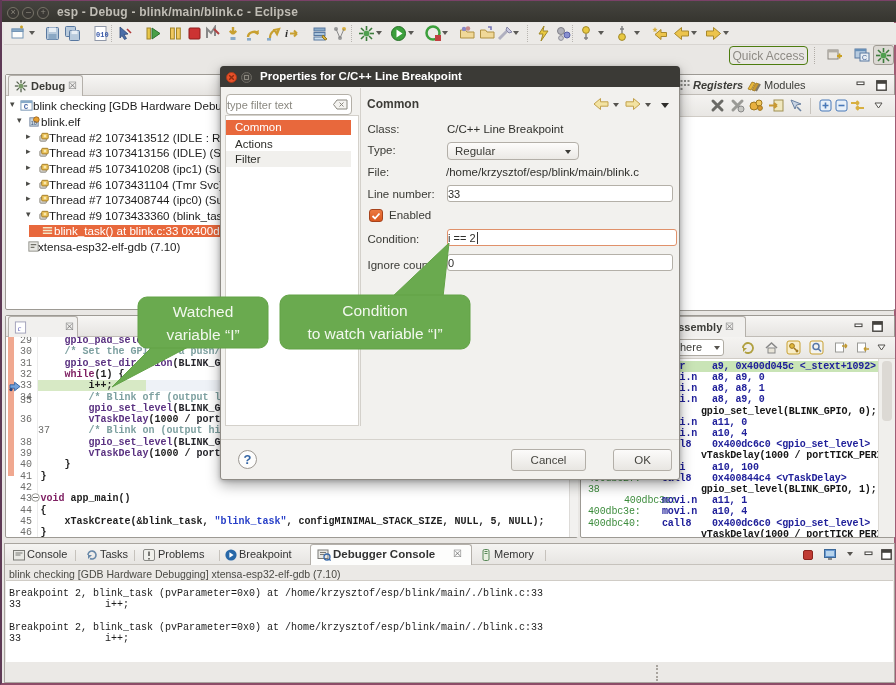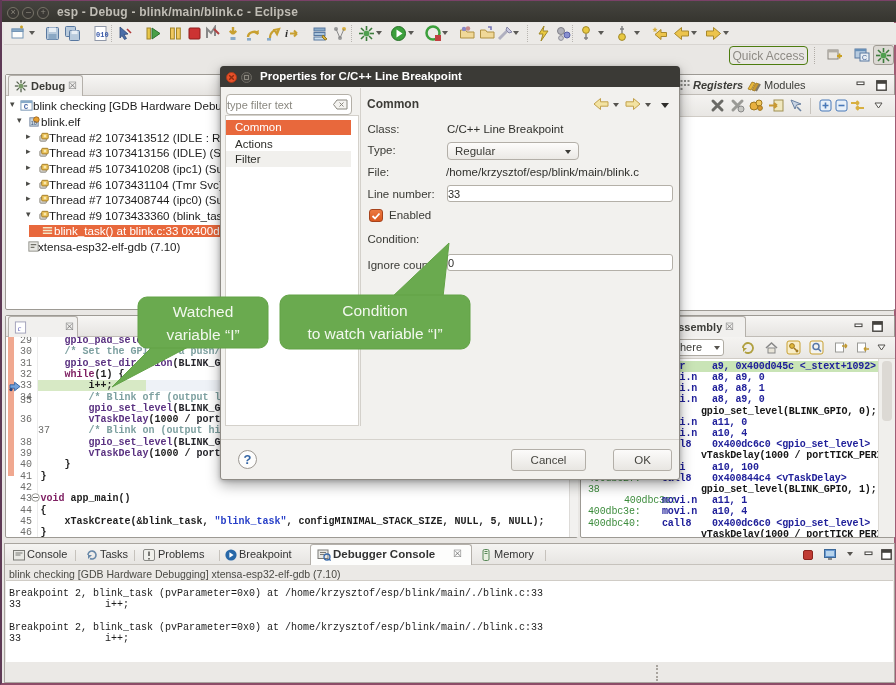--- a/index.html
+++ b/index.html
@@ -663,20 +663,21 @@
     <div class="lbl" style="left:225px;top:99px;color:#2f2f2b;">/home/krzysztof/esp/blink/main/blink.c</div>
     <div class="lbl" style="left:146.5px;top:120.5px;">Line number:</div>
     <div class="inp" style="left:226px;top:117.5px;width:226px;height:17px;">33</div>
     <div class="abs" style="left:148px;top:141.5px;width:13.5px;height:13.5px;border-radius:3px;background:linear-gradient(#ec7a42,#d9571f);border:1px solid #a7441c;">
       <svg width="12" height="12" style="position:absolute;left:0;top:0;" viewBox="0 0 12 12">
           <path d="M2.5 6l2.5 2.5L9.5 3.5" fill="none" stroke="#fff" stroke-width="1.8"></path>
         </svg>
     </div>
     <div class="lbl" style="left:168px;top:141.5px;">Enabled</div>
     <div class="lbl" style="left:146.5px;top:166px;">Condition:</div>
+    <div class="inp" style="left:226px;top:161.5px;width:230px;height:17.5px;border-color:#e0916a;">i == 2<span style="border-left:1px solid #333;margin-left:1px;"></span></div>
     <div class="lbl" style="left:146.5px;top:191.5px;">Ignore count:</div>
     <div class="inp" style="left:226px;top:187px;width:226px;height:17px;">0</div>
 
     <div class="abs" style="left:0px;top:372px;width:458px;height:1px;background:#d6d3cd;"></div>
     <div class="abs" style="left:17px;top:383px;width:19px;height:19px;border-radius:50%;border:1px solid #9c9892;background:#fdfdfc;color:#3465a4;font-size:13px;text-align:center;line-height:18px;font-weight:bold;">?</div>
     <div class="pbtn" style="left:290px;top:382px;width:75px;">Cancel</div>
     <div class="pbtn" style="left:392px;top:382px;width:59px;">OK</div>
   </div>
 
   <svg id="callouts" class="abs" style="left:0;top:0;width:896px;height:685px;pointer-events:none;" viewBox="0 0 896 685">

